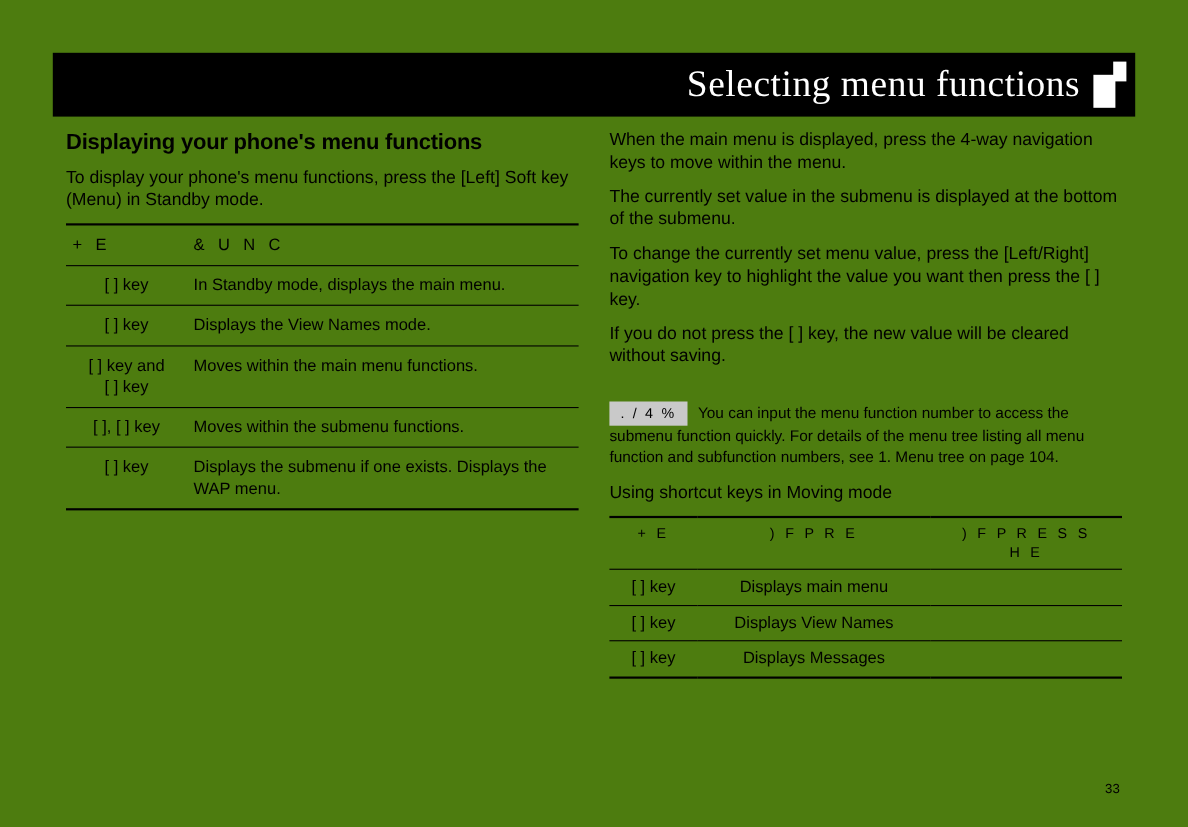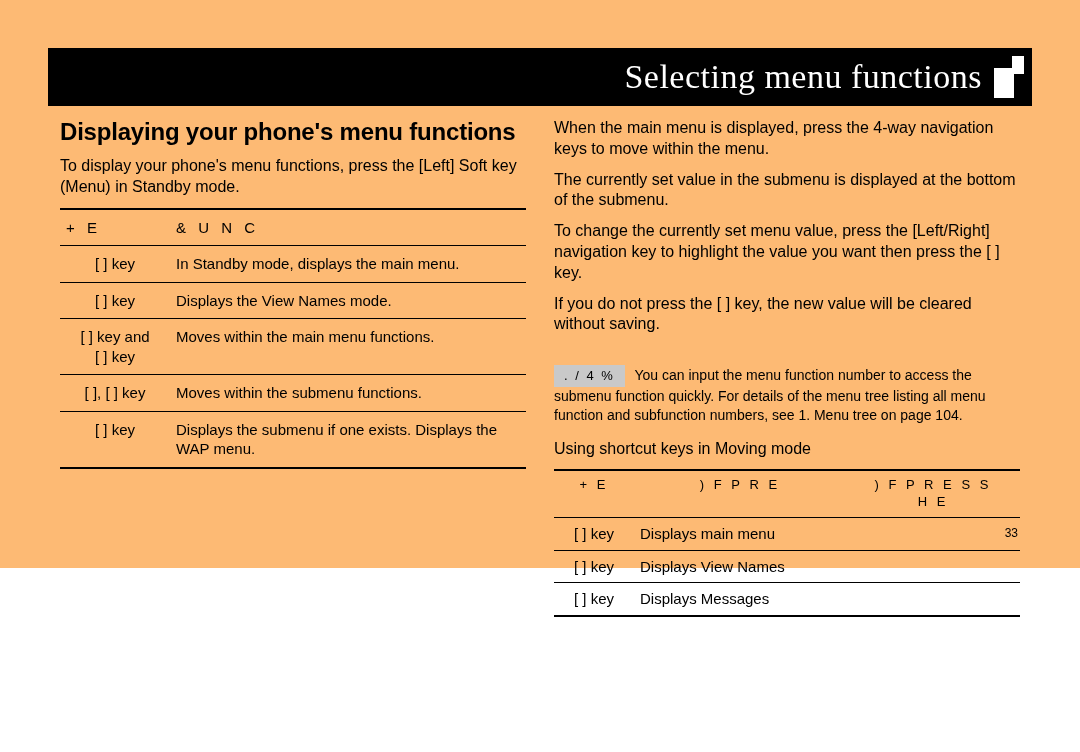--- a/index.html
+++ b/index.html
@@ -1,21 +1,21 @@
 <!DOCTYPE html>
 <html><head>
 <meta charset="utf-8">
 <style>
   * { box-sizing: border-box; margin: 0; padding: 0; }
   html, body { width: 1080px; height: 752px; background: #fff; font-family: Arial, Helvetica, sans-serif; color: #000; }
   .page {
     position: relative;
     width: 1080px;
-    height: 568px;
-    background: #fdba74;
+    height: 752px;
+    background: #4d7c0f;
   }
   .black-band {
     position: absolute;
     top: 48px;
     left: 48px;
     right: 48px;
     height: 58px;
     background: #000;
   }
   .band-title {
@@ -45,21 +45,21 @@
     left: 60px;
     right: 60px;
     bottom: 40px;
     display: flex;
     gap: 28px;
   }
   .col { flex: 1 1 0; font-size: 16px; line-height: 1.3; }
   .col h2.section {
     font-family: Arial, Helvetica, sans-serif;
     font-weight: 700;
-    font-size: 24px;
+    font-size: 20px;
     line-height: 1.18;
     margin-bottom: 10px;
     letter-spacing: -0.2px;
   }
   .col p { margin-bottom: 10px; }
 
   table.tbl {
     width: 100%;
     border-collapse: collapse;
     font-size: 15px;
@@ -99,21 +99,21 @@
   table.tbl2 {
     width: 100%;
     border-collapse: collapse;
     font-size: 15px;
     margin-top: 4px;
   }
   table.tbl2 th, table.tbl2 td {
     border-top: 1px solid #000;
     padding: 6px 6px;
     vertical-align: top;
-    text-align: left;
+    text-align: center;
     font-weight: normal;
   }
   table.tbl2 thead th {
     border-top: 2px solid #000;
     border-bottom: 1px solid #000;
     letter-spacing: 3px;
     white-space: pre-line;
     text-align: center;
     font-size: 13px;
   }

